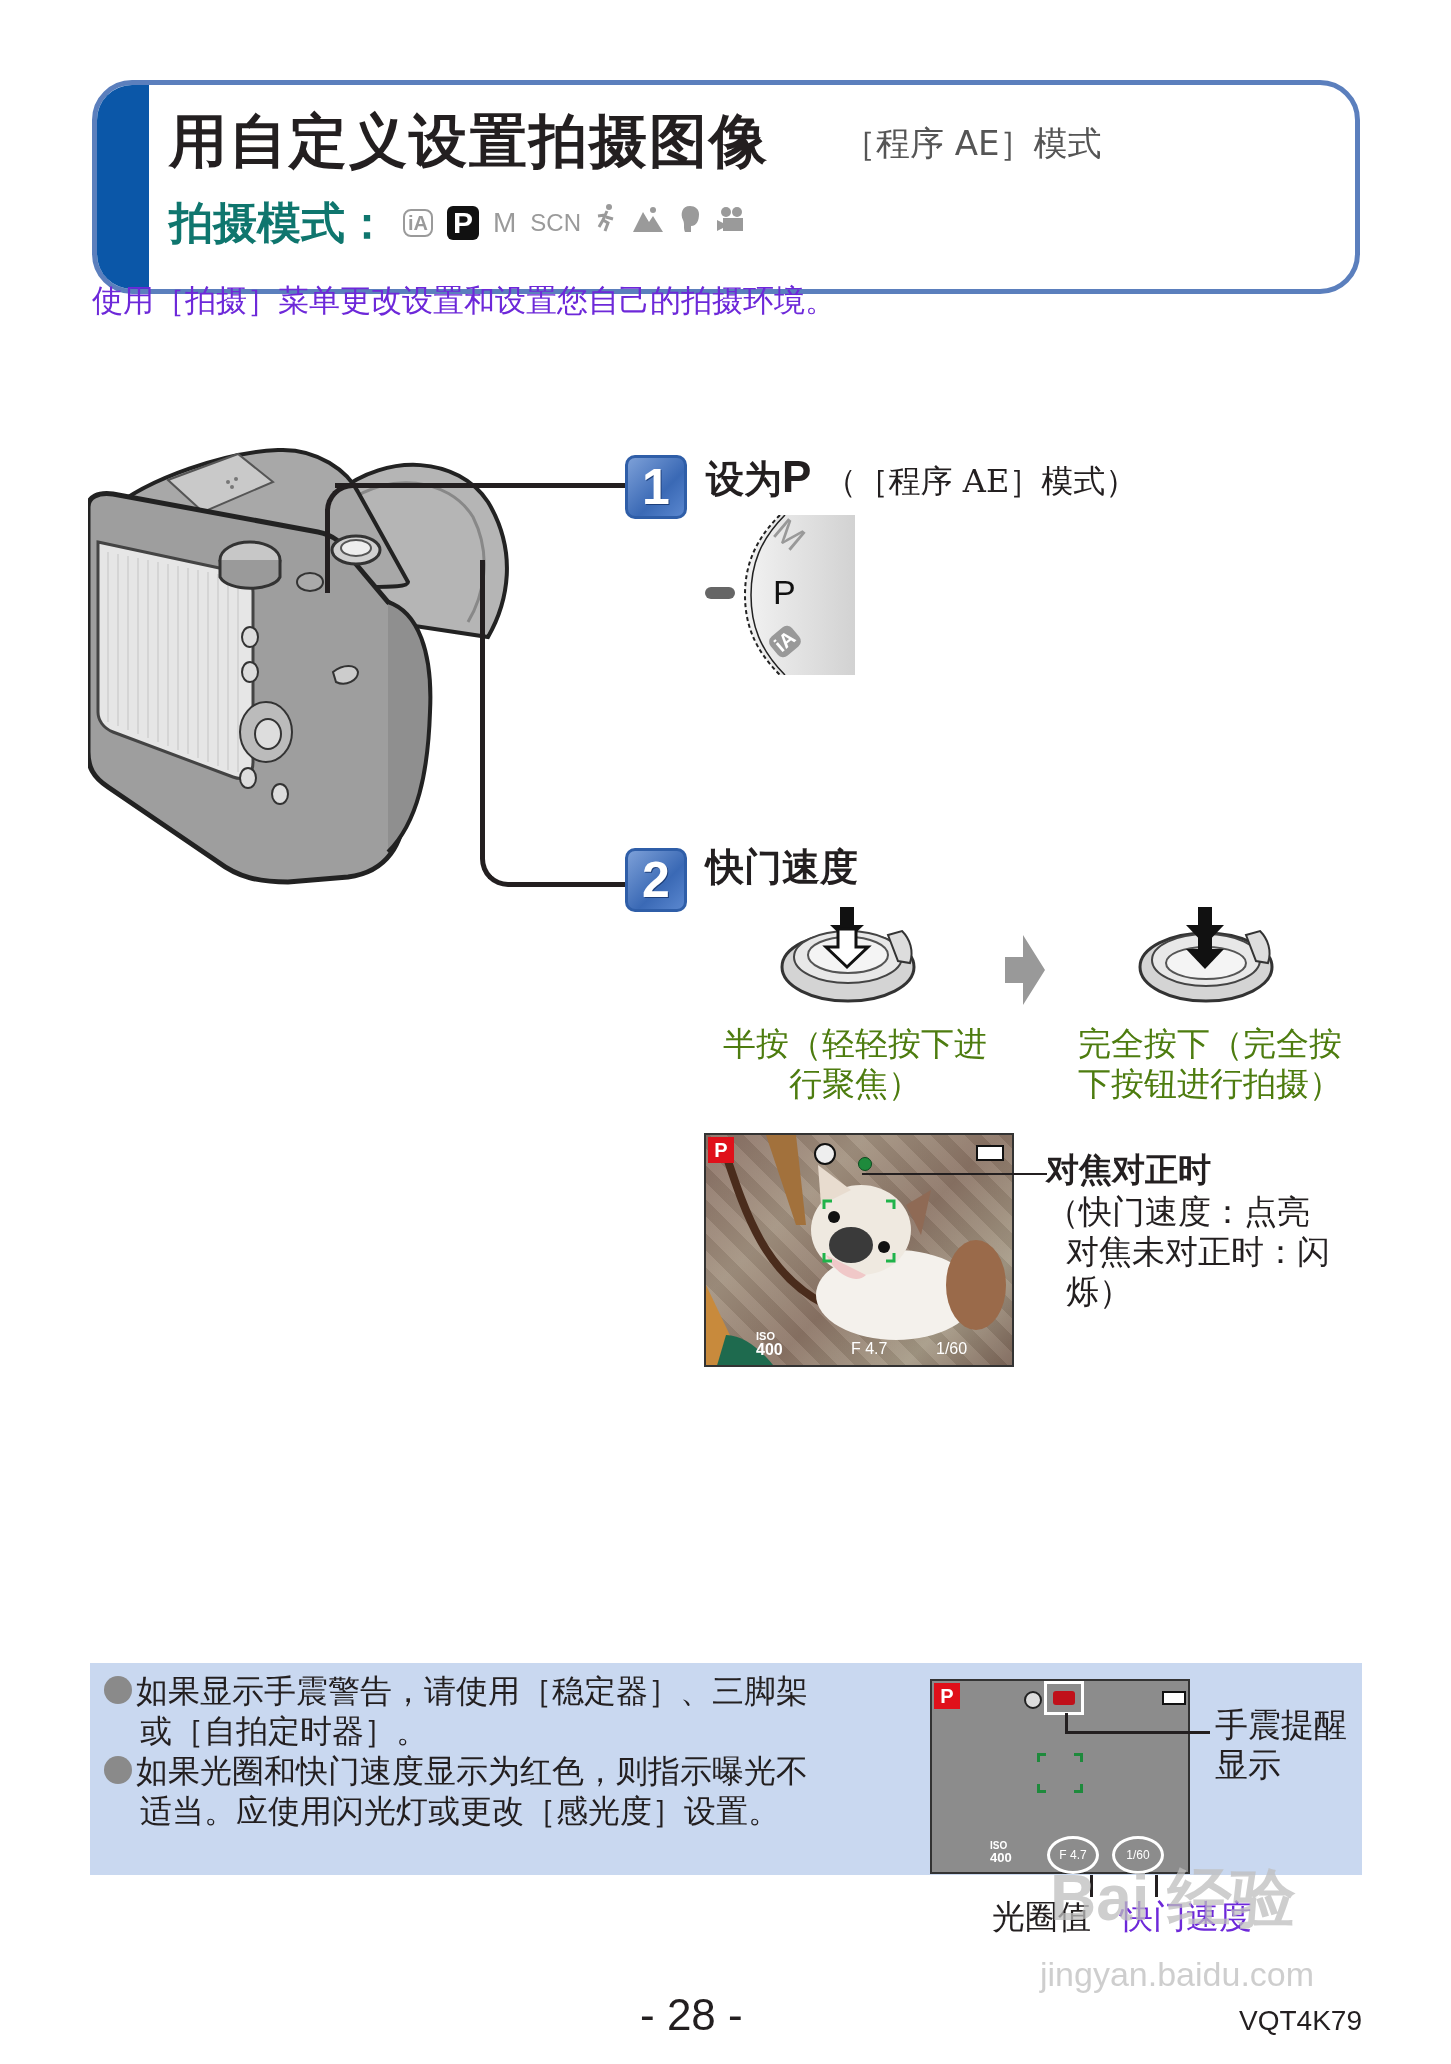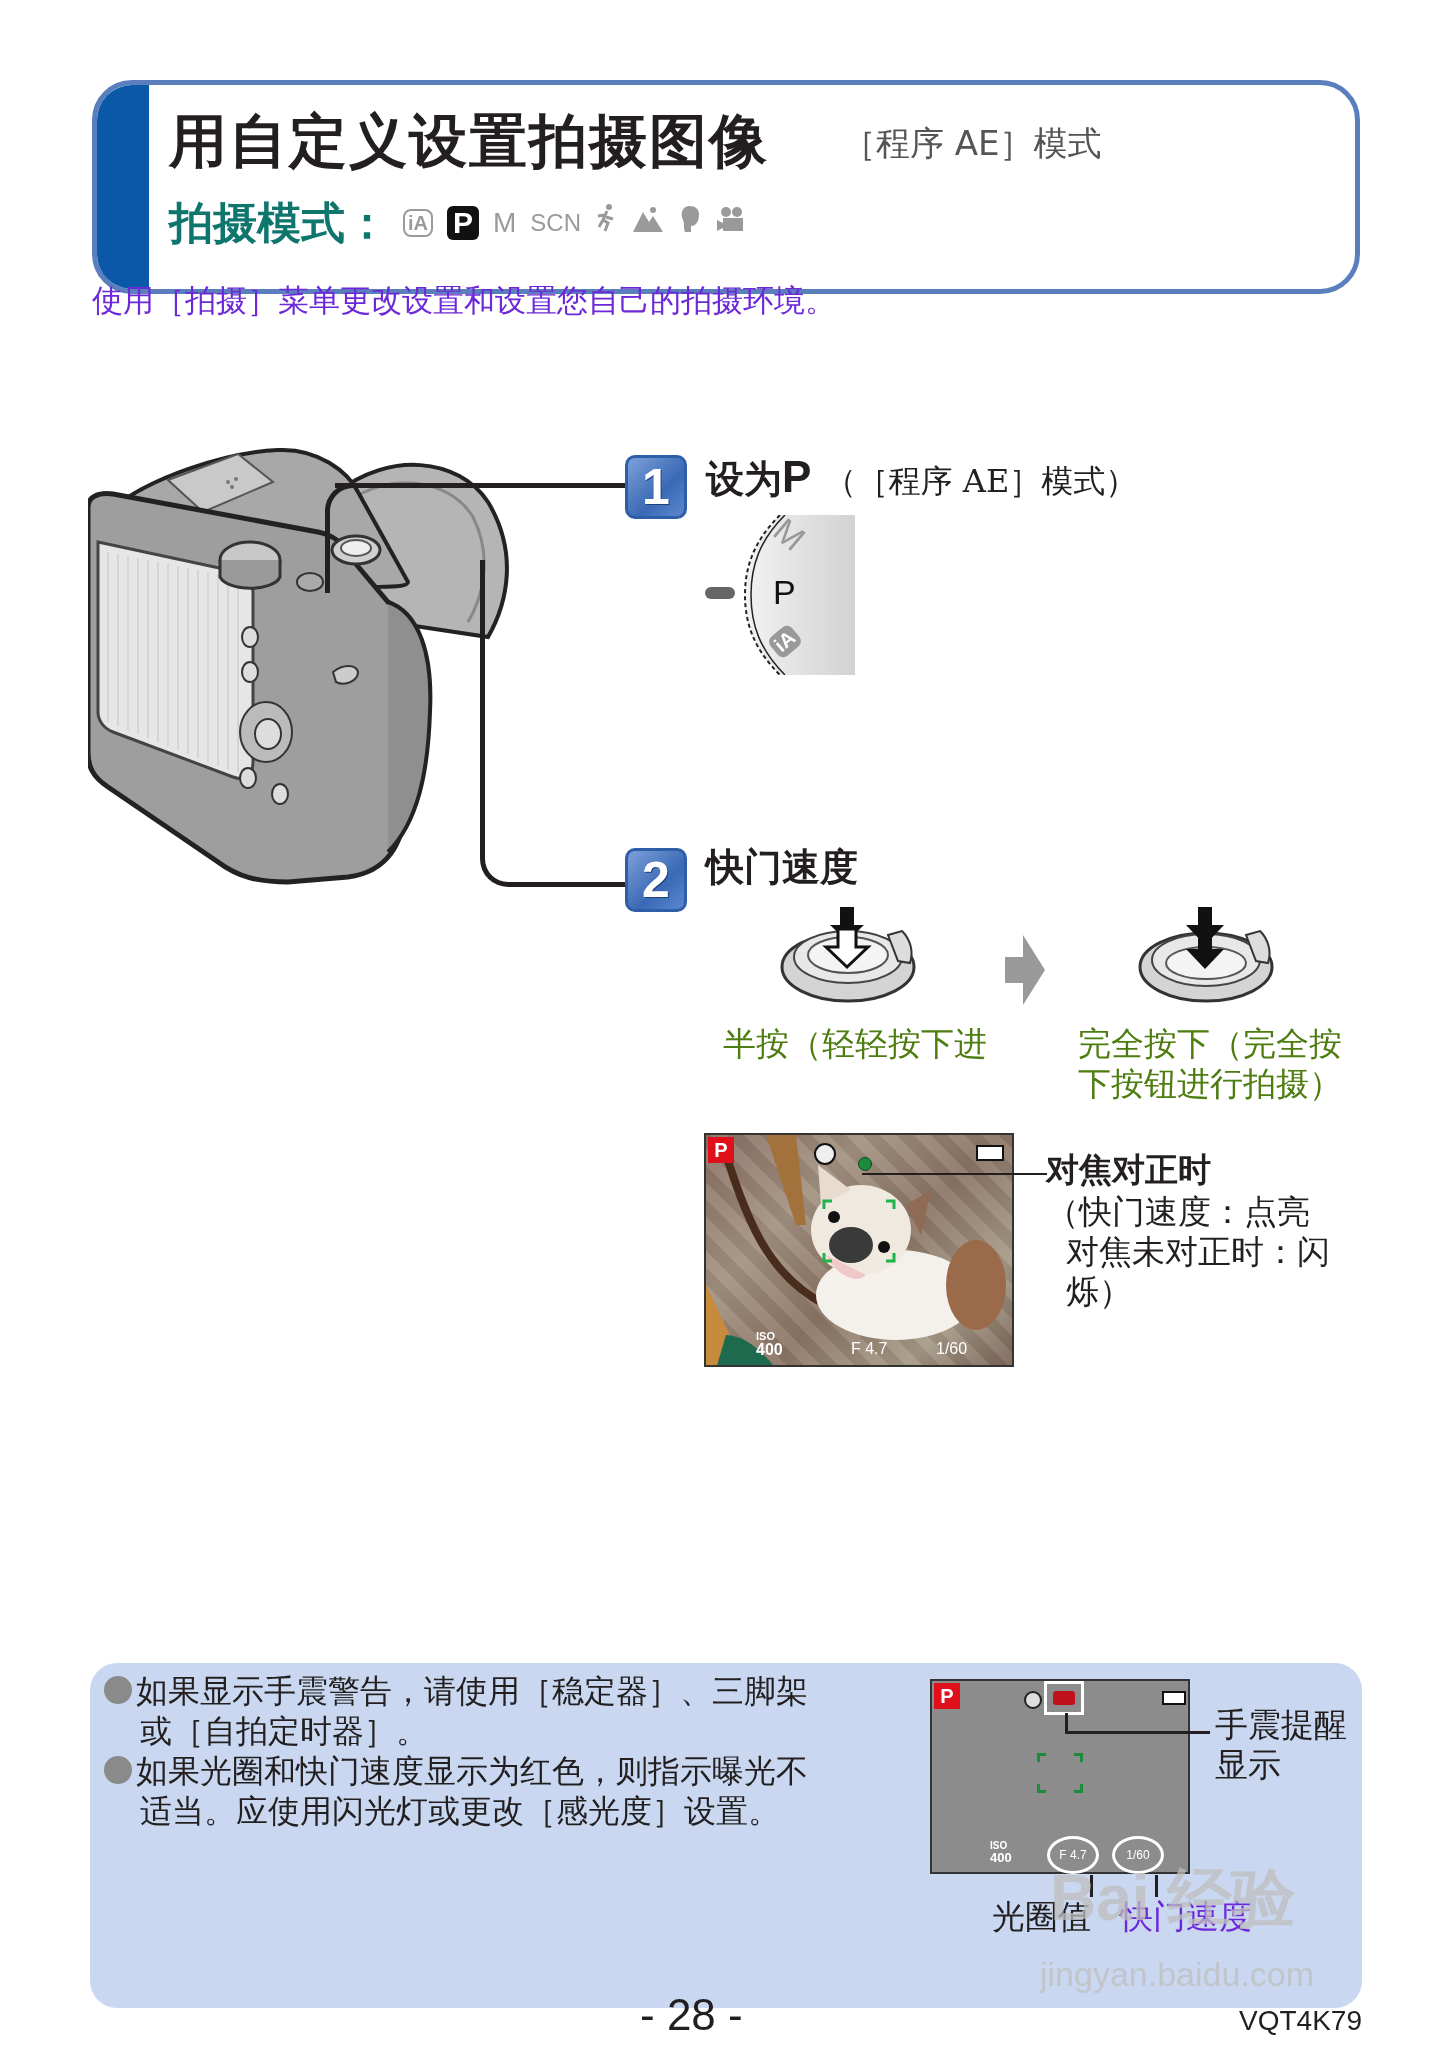--- a/index.html
+++ b/index.html
@@ -17,21 +17,21 @@
   .mode.p{background:#111;color:#fff;border-radius:6px;padding:0 6px;font-weight:bold;font-size:30px;}
   .intro{left:92px;top:280px;font-size:31px;color:#6d28d9;white-space:nowrap;}
   
   .badge{width:62px;height:64px;border-radius:10px;background:linear-gradient(135deg,#7da0d8,#3a69b5 60%,#5a87cf);border:3px solid #2f5ea8;box-sizing:border-box;color:#fff;font-weight:bold;font-size:50px;line-height:58px;text-align:center;font-family:"Liberation Sans",sans-serif;text-shadow:1px 1px 0 #1d3f7a;}
   .step-title{font-size:38px;font-weight:bold;color:#231f20;white-space:nowrap;}
   .step-title .bigp{font-family:"Liberation Sans",sans-serif;font-size:44px;}
   .step-paren{font-size:32px;font-weight:normal;font-family:"DejaVu Serif",serif;color:#231f20;}
   .line{background:#231f20;position:absolute;}
   .caption{font-size:33px;color:#4d7c0f;text-align:center;line-height:40px;white-space:nowrap;}
   .focus-text{font-size:33px;color:#231f20;line-height:40px;white-space:nowrap;}
-  .tips{left:90px;top:1663px;width:1272px;height:345px;background:#c9d8f0;border-radius:27px;}
+  .tips{left:90px;top:1663px;width:1272px;height:212px;background:#c9d8f0;}
   .tip{position:absolute;left:14px;font-size:32px;line-height:40px;color:#231f20;white-space:nowrap;}
   .tip .dot{display:inline-block;width:28px;height:28px;border-radius:50%;background:#8a8a8a;vertical-align:-2px;margin-right:4px;}
   .vf{background:#8c8c8c;border:2px solid #333;box-sizing:border-box;}
   .footer-page{left:640px;top:1990px;font-size:44px;font-family:"Liberation Sans",sans-serif;color:#231f20;}
   .footer-code{right:89px;top:2005px;font-size:28px;font-family:"Liberation Sans",sans-serif;color:#231f20;}
   .wm{color:rgba(190,190,190,0.75);font-family:"Liberation Sans",sans-serif;font-weight:bold;}
 </style>
 </head>
 <body>
 
@@ -186,20 +186,21 @@
     <ellipse cx="68" cy="58" rx="40" ry="16" fill="#f4f4f4" stroke="#555" stroke-width="2"></ellipse>
     <path d="M108 30 L122 26 C130 34 134 46 130 58 L118 56Z" fill="#ddd" stroke="#333" stroke-width="2"></path>
     <rect x="60" y="2" width="14" height="22" fill="#111"></rect>
     <path d="M48 20 L86 20 L67 40Z" fill="#111"></path>
     <rect x="60" y="30" width="14" height="18" fill="#111"></rect>
     <path d="M48 44 L86 44 L67 64Z" fill="#111"></path>
   </svg>
 </div>
 <div class="abs caption" style="left:700px;top:1024px;width:310px;">
   <div>半按（轻轻按下进</div>
+  <div>行聚焦）</div>
 </div>
 <div class="abs caption" style="left:1055px;top:1024px;width:310px;">
   <div>完全按下（完全按</div>
   <div>下按钮进行拍摄）</div>
 </div>
 
 <div class="abs" style="left:704px;top:1133px;width:310px;height:234px;border:2px solid #333;box-sizing:border-box;overflow:hidden;background:linear-gradient(135deg,#8a7064 0%,#a39280 30%,#8c7566 55%,#a69a86 80%,#7b6457 100%);">
 
   <div class="abs" style="left:0;top:0;width:310px;height:234px;background:repeating-linear-gradient(45deg,rgba(255,255,255,0.07) 0 12px,rgba(0,0,0,0.06) 12px 24px);"></div>
 

